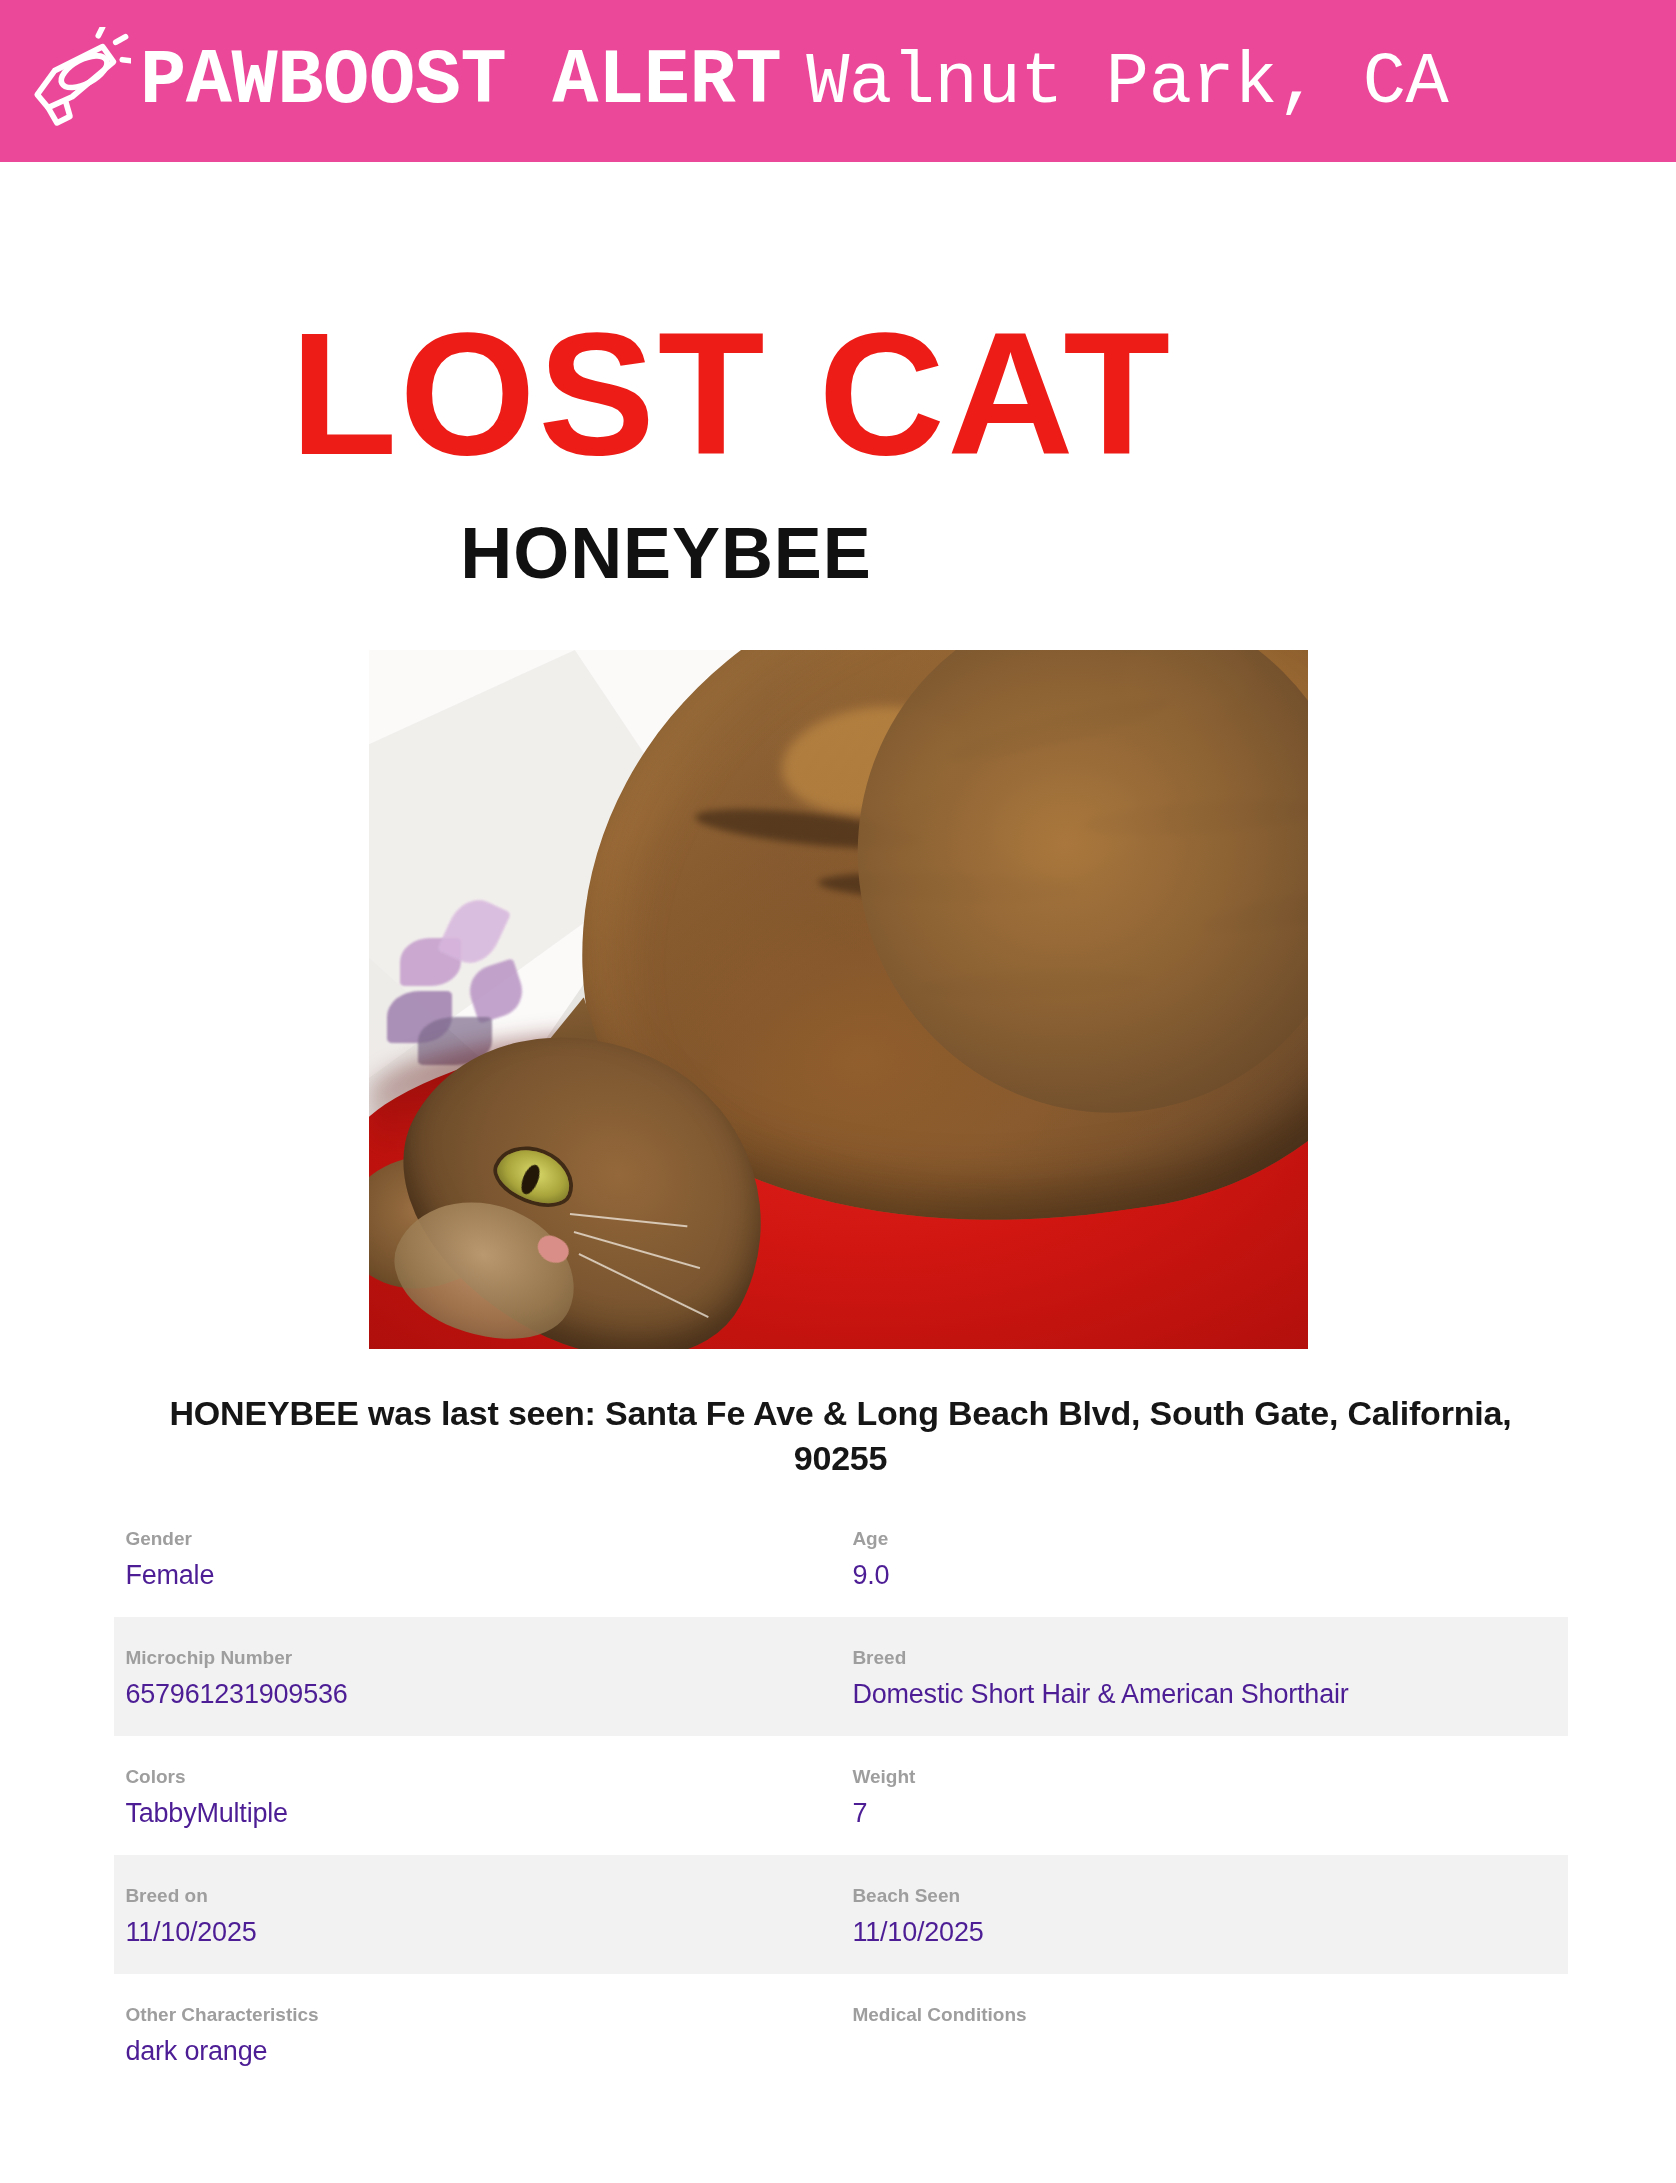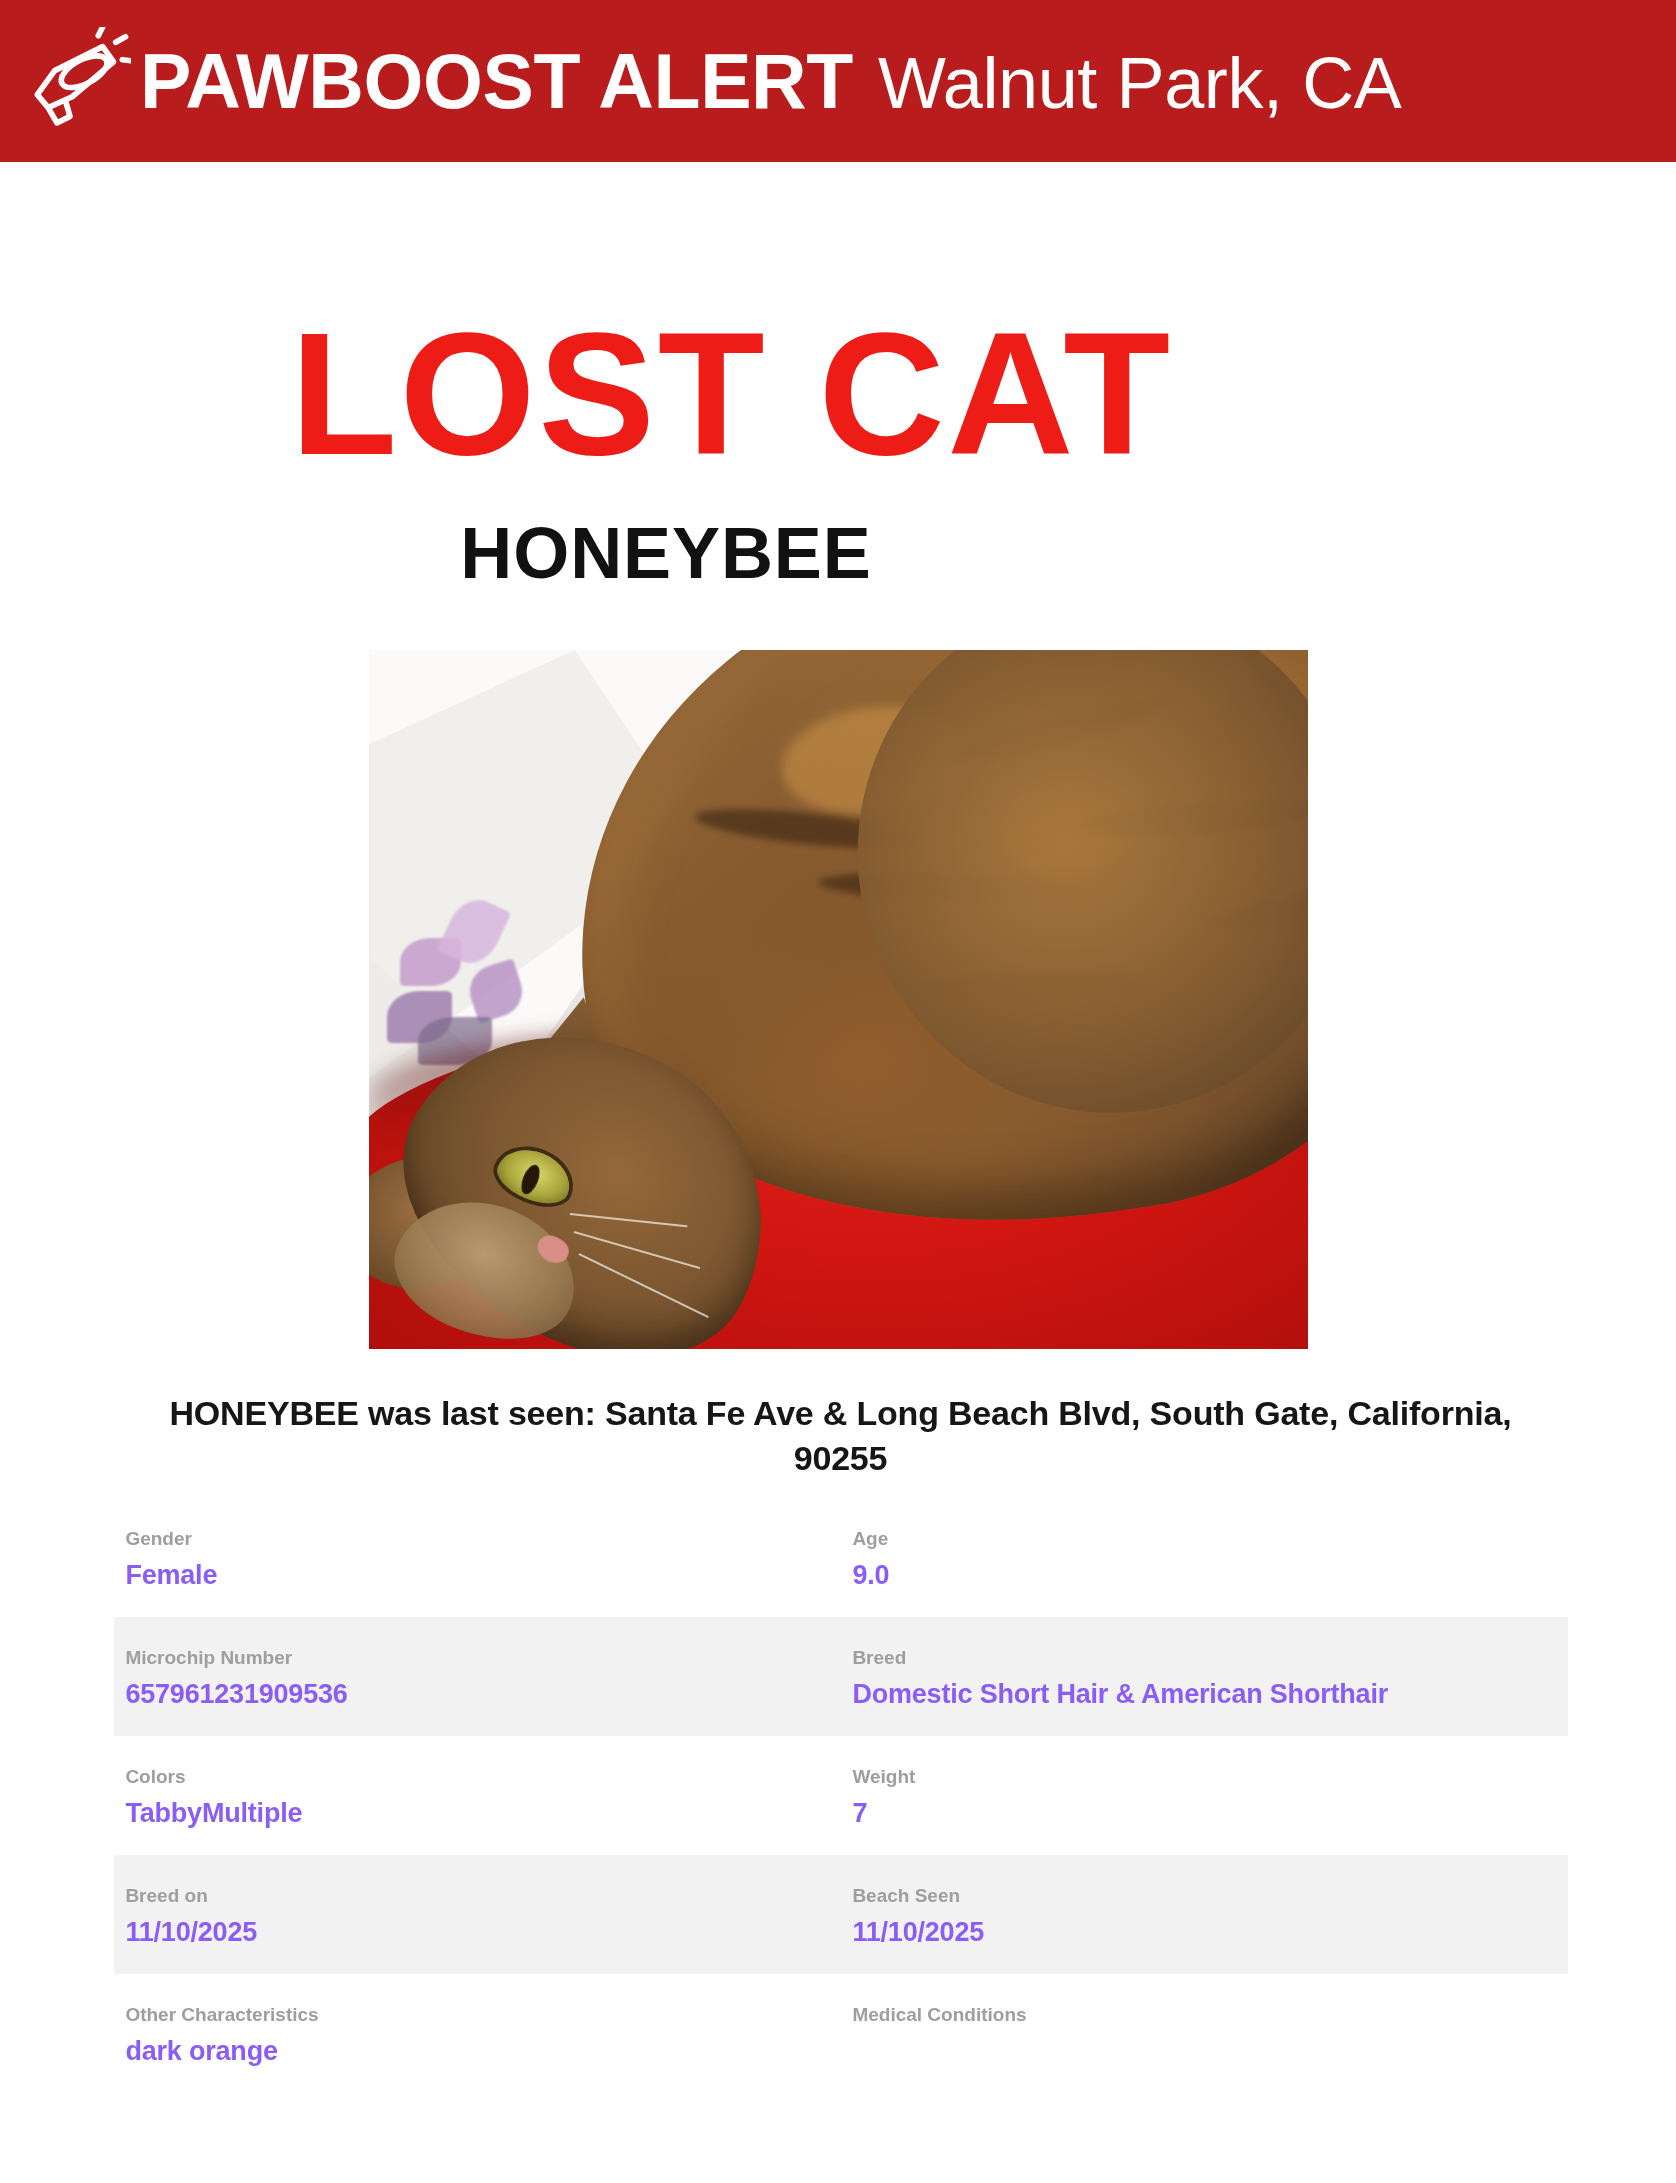--- a/index.html
+++ b/index.html
@@ -19,25 +19,26 @@
     background: #ffffff;
     overflow: hidden;
   }
 
   
   .alert-bar {
     position: absolute;
     left: 0; top: 0;
     width: 1677px;
     height: 162px;
-    background: #b91c1c;
+    background: #ec4899;
     display: flex;
     align-items: center;
     padding-left: 17.5px;
     overflow: hidden;
+    font-family: Liberation Mono, monospace;
   }
   .megaphone-wrap {
     width: 118px;
     height: 118px;
     flex: 0 0 118px;
     display: flex;
     align-items: center;
     justify-content: center;
   }
   .megaphone-wrap svg { width: 109px; height: 109px; display: block; }
@@ -298,23 +299,23 @@
   }
   .det-label {
     color: #9e9e9e;
     font-size: 19px;
     font-weight: bold;
     line-height: 1.1;
     margin-bottom: 11.4px;
     letter-spacing: 0px;
   }
   .det-value {
-    color: #8b5cf6;
+    color: #4c1d95;
     font-size: 27px;
-    font-weight: bold;
+    font-weight: normal;
     line-height: 1.1;
     letter-spacing: -0.2px;
     min-height: 27px;
   }
 </style>
 </head>
 <body>
 
 <div class="poster">
 

